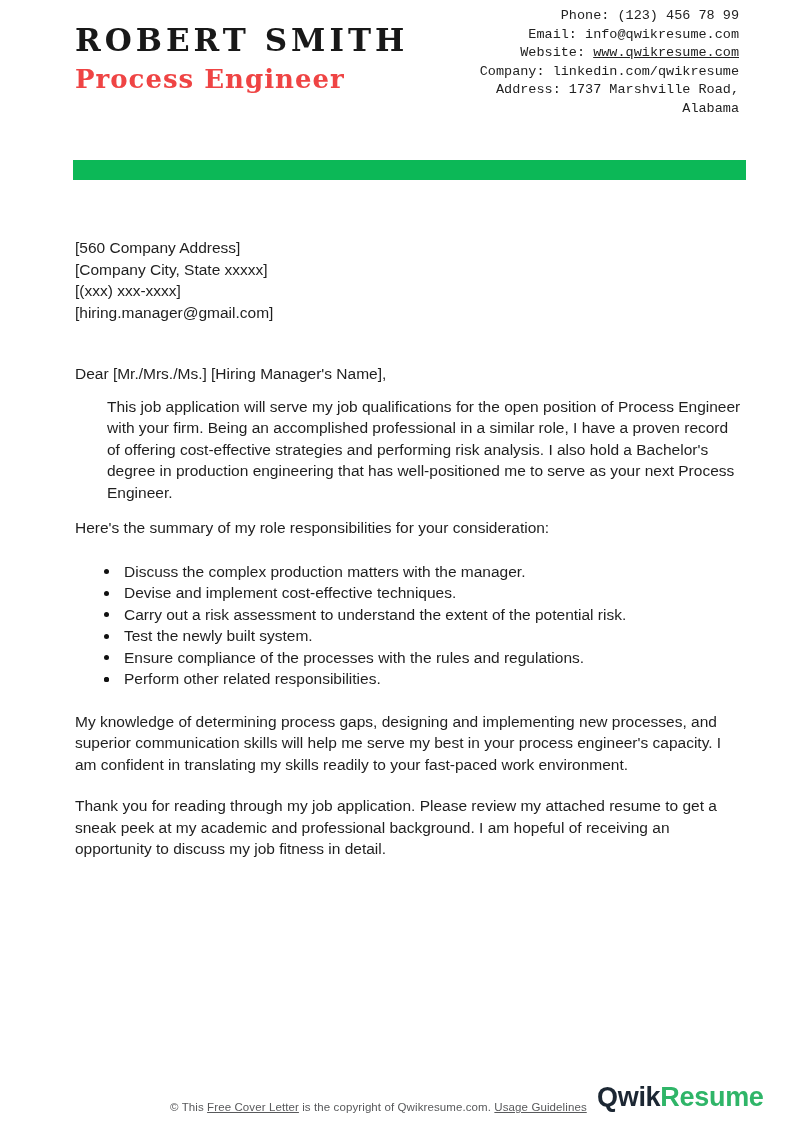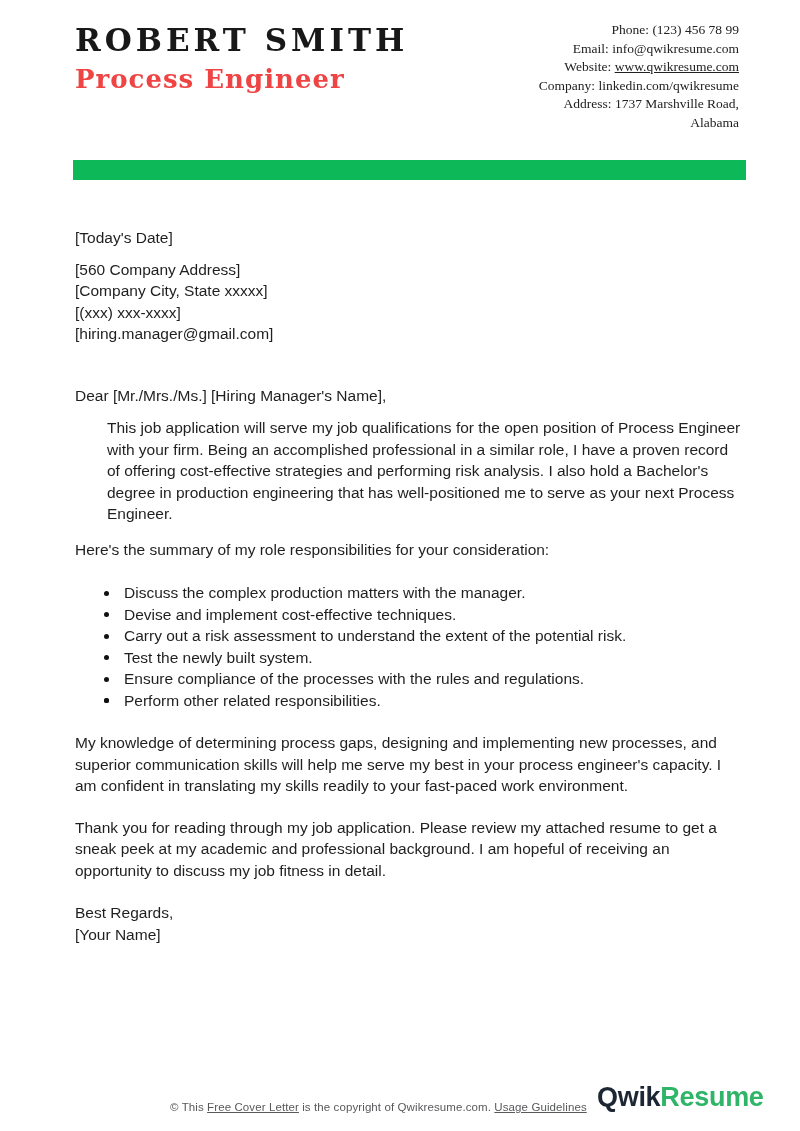--- a/index.html
+++ b/index.html
@@ -24,23 +24,23 @@
     font-family:"DejaVu Serif","Liberation Serif",serif;
     font-weight:700;font-size:31px;line-height:1.05;
     letter-spacing:4px;color:#181818;white-space:nowrap;
   }
   .candidate-title{
     font-family:"DejaVu Serif","Liberation Serif",serif;
     font-weight:700;font-size:26px;line-height:1.05;
     letter-spacing:1px;color:#ef4444;margin-top:9px;white-space:nowrap;
   }
   .contact{
-    position:absolute;right:61px;top:21px;
+    position:absolute;right:61px;top:7px;
     text-align:right;
-    font-family:Liberation Serif, serif;
+    font-family:Liberation Mono, monospace;
     font-size:13.5px;line-height:18.5px;color:#222222;
   }
   .contact .u{text-decoration:underline;color:#222222;cursor:pointer;}
   
   .accent-bar{
     position:absolute;left:73px;top:160px;
     width:673px;height:20px;
     background:var(--accent-green);
   }
   
@@ -108,21 +108,20 @@
       <span>1737 Marshville Road,</span>
     </div>
     <div>
       <span>Alabama</span>
     </div>
   </div>
 
   <div class="accent-bar"></div>
 
   <div class="letter">
-    <div class="date">[Today's Date]</div>
 
     <div class="recipient">
       <div>[560 Company Address]</div>
       <div>[Company City, State xxxxx]</div>
       <div>[(xxx) xxx-xxxx]</div>
       <div>[hiring.manager@gmail.com]</div>
     </div>
 
     <div class="salutation">Dear [Mr./Mrs./Ms.] [Hiring Manager's Name],</div>
 
@@ -137,24 +136,20 @@
       <li><span class="dot"></span><span>Test the newly built system.</span></li>
       <li><span class="dot"></span><span>Ensure compliance of the processes with the rules and regulations.</span></li>
       <li><span class="dot"></span></li>
       <li><span class="dot"></span><span>Perform other related responsibilities.</span></li>
     </ul>
 
     <p class="knowledge">My knowledge of determining process gaps, designing and implementing new processes, and superior communication skills will help me serve my best in your process engineer's capacity. I am confident in translating my skills readily to your fast-paced work environment.</p>
 
     <p class="thanks">Thank you for reading through my job application. Please review my attached resume to get a sneak peek at my academic and professional background. I am hopeful of receiving an opportunity to discuss my job fitness in detail.</p>
 
-    <div class="closing-block">
-      <div>Best Regards,</div>
-      <div>[Your Name]</div>
-    </div>
   </div>
 
   <div class="footer-copy">
     <span>© This</span>
     <span class="flink">Free Cover Letter</span>
     <span>is the copyright of Qwikresume.com.</span>
     <span class="flink">Usage Guidelines</span>
   </div>
 
   <div class="logo">

